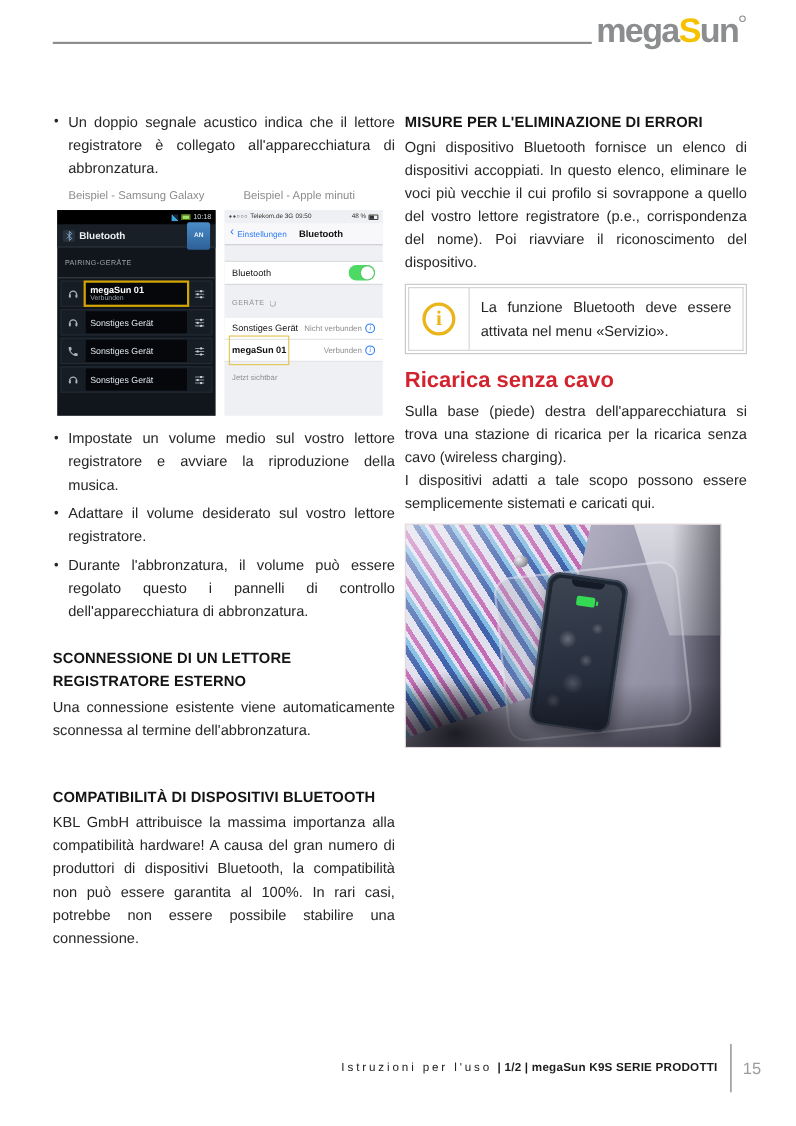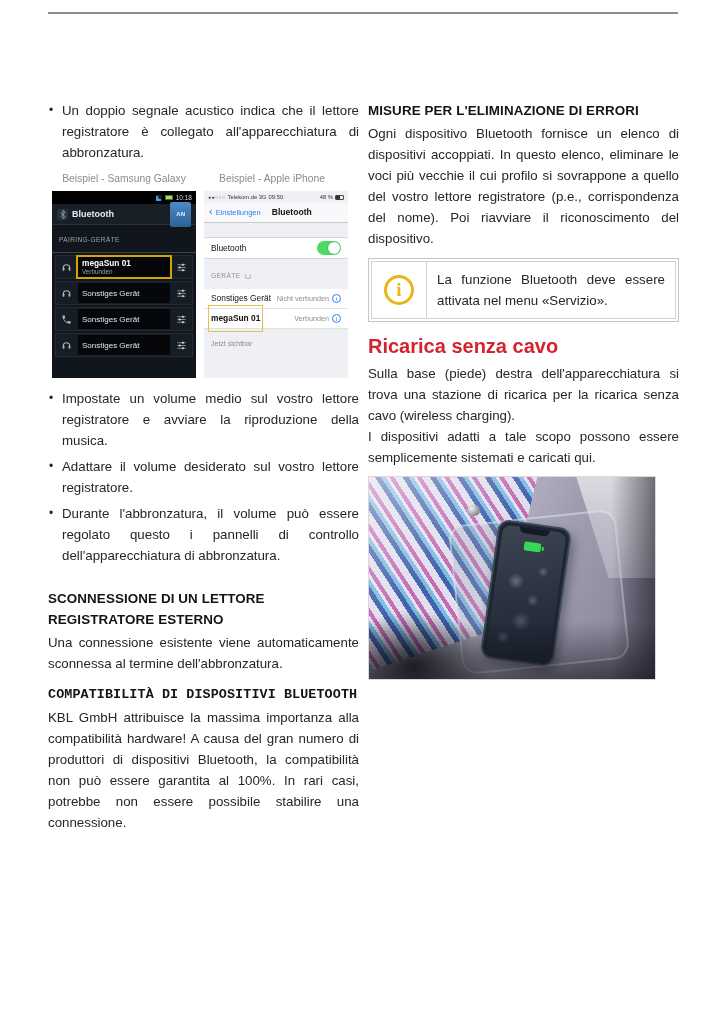--- a/index.html
+++ b/index.html
@@ -117,28 +117,29 @@
 
   svg { display:block; }
 </style>
 </head>
 <body>
 
 <div class="page">
 
   <div class="header">
     <div class="rule"></div>
+    <div class="logo"><span>mega</span><span class="accent">S</span><span>un</span><span class="ring"></span></div>
   </div>
 
   <div class="col left">
     <p class="bullet">Un doppio segnale acustico indica che il lettore registratore è collegato all'apparecchiatura di abbronzatura.</p>
 
     <div class="captions">
       <span>Beispiel - Samsung Galaxy</span>
-      <span>Beispiel - Apple iPhone</span>
+      <span>Beispiel - Apple minuti</span>
     </div>
 
     <div class="screens">
 
       <div class="shot samsung">
         <div class="s-status">
           <span class="s-sig"></span>
           <span class="s-batt"></span>
           <span>10:18</span>
         </div>
@@ -301,21 +302,21 @@
       </div>
     </div>
 
     <p class="bullet">Impostate un volume medio sul vostro lettore registratore e avviare la riproduzione della musica.</p>
     <p class="bullet">Adattare il volume desiderato sul vostro lettore registratore.</p>
     <p class="bullet">Durante l'abbronzatura, il volume può essere regolato questo i pannelli di controllo dell'apparecchiatura di abbronzatura.</p>
 
     <h3 class="h-sec" style="margin-top:22px;">SCONNESSIONE DI UN LETTORE REGISTRATORE ESTERNO</h3>
     <p class="just">Una connessione esistente viene automaticamente sconnessa al termine dell'abbronzatura.</p>
 
-    <h3 class="h-sec" style="margin-top:10px;font-family:Liberation Mono, monospace;">COMPATIBILITÀ DI DISPOSITIVI BLUETOOTH</h3>
+    <h3 class="h-sec" style="margin-top:40px;">COMPATIBILITÀ DI DISPOSITIVI BLUETOOTH</h3>
     <p class="just">KBL GmbH attribuisce la massima importanza alla compatibilità hardware! A causa del gran numero di produttori di dispositivi Bluetooth, la compatibilità non può essere garantita al 100%. In rari casi, potrebbe non essere possibile stabilire una connessione.</p>
   </div>
 
   <div class="col right">
     <h3 class="h-sec">MISURE PER L'ELIMINAZIONE DI ERRORI</h3>
     <p class="just">Ogni dispositivo Bluetooth fornisce un elenco di dispositivi accoppiati. In questo elenco, eliminare le voci più vecchie il cui profilo si sovrappone a quello del vostro lettore registratore (p.e., corrispondenza del nome). Poi riavviare il riconoscimento del dispositivo.</p>
 
     <div class="infobox">
       <div class="cell-icon">
         <span class="info-circle">i</span>
@@ -337,14 +338,20 @@
           <div class="notch"></div>
           <div class="battery"></div>
         </div>
       </div>
       <div class="shade-right"></div>
       <div class="shade-bottom"></div>
       <div class="corner"></div>
     </div>
   </div>
 
+  <div class="footer">
+    <span class="f-label">Istruzioni per l'uso</span>
+    <span class="f-bold">| 1/2 | megaSun K9S SERIE PRODOTTI</span>
+    <span class="f-div"></span>
+    <span class="f-page">15</span>
+  </div>
 
 </div>
 
 </body></html>

